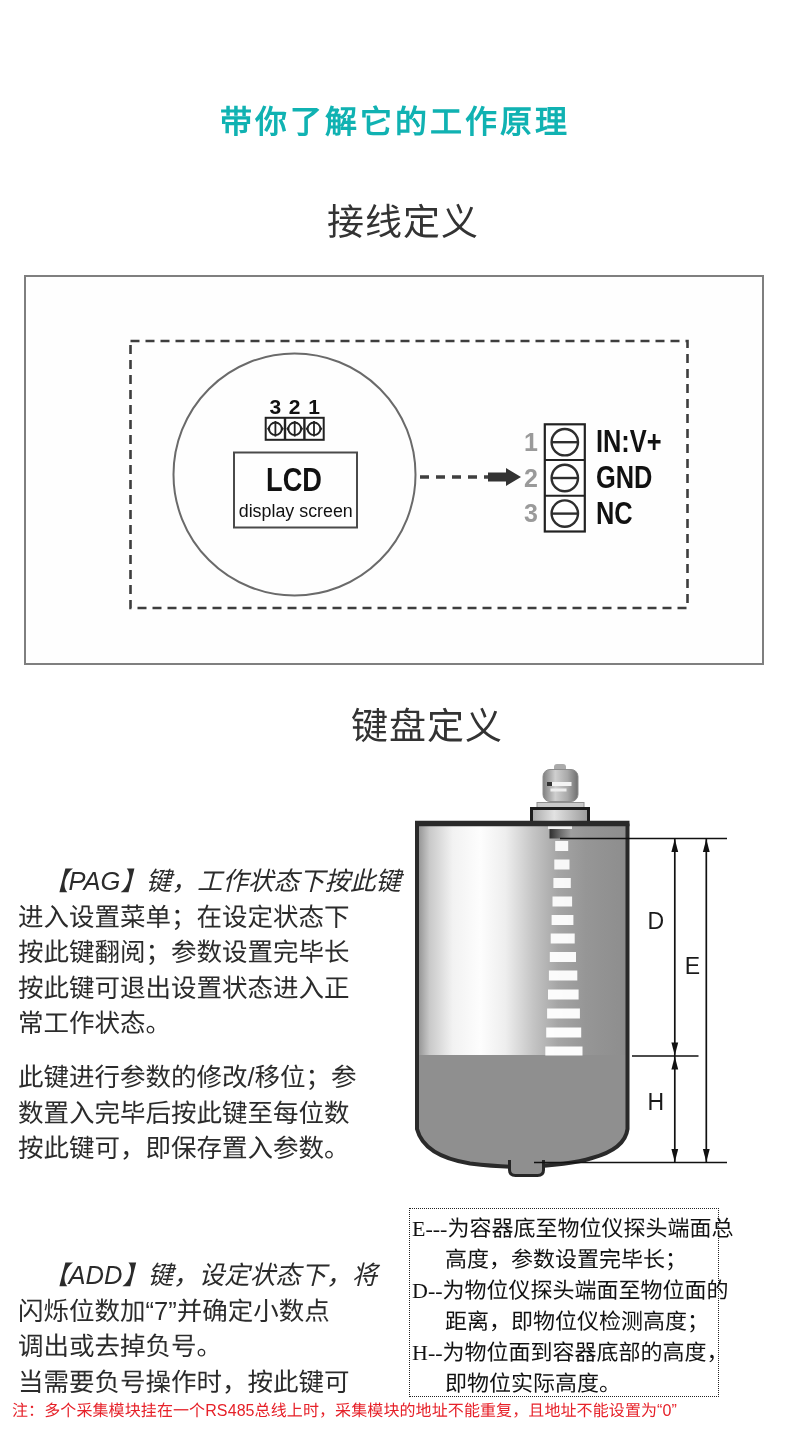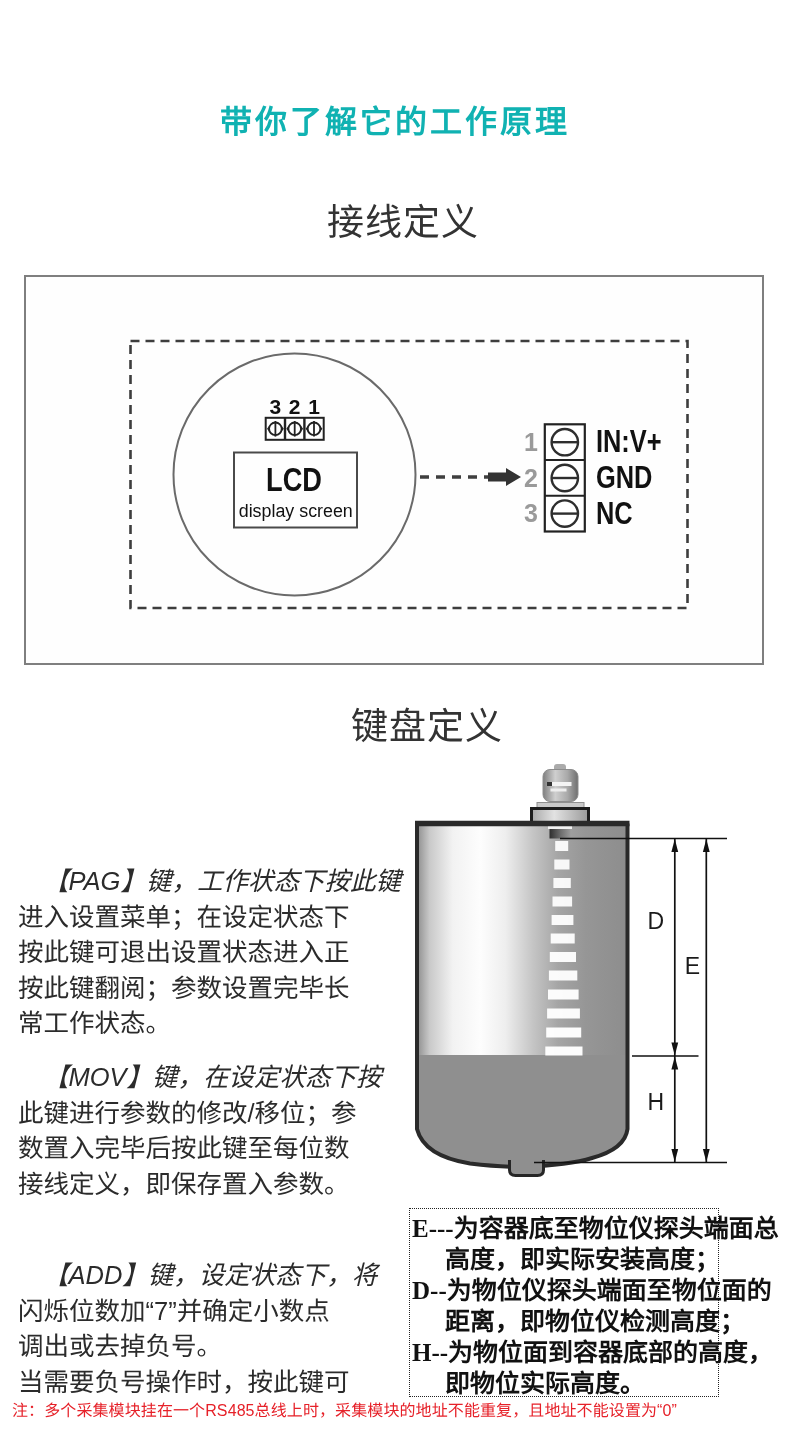--- a/index.html
+++ b/index.html
@@ -35,21 +35,21 @@
 
   #tank-svg{left:380px; top:758px;}
 
   #legend-box{
     left:409px; top:1208px; width:310px; height:189px;
     border:1.5px dotted #222222; box-sizing:border-box;
     padding-top:4px; padding-left:2px;
     font-family:"Liberation Serif",serif;
     color:#111111;
   }
-  .legend-line{font-size:25px; font-weight:700; line-height:31px; white-space:nowrap;}
+  .legend-line{font-size:22px; font-weight:400; line-height:31px; white-space:nowrap;}
   .legend-line.indent{padding-left:33px;}
 
   #footnote{
     left:12px; top:1398px; width:766px;
     font-size:16px; line-height:25px; color:#e62129; letter-spacing:0.1px; white-space:nowrap;
   }
 </style>
 </head>
 <body>
 
@@ -126,29 +126,28 @@
         </g>
       </g>
     </svg>
   </div>
 
   <div class="abs section-heading" id="keyboard-heading">键盘定义</div>
 
   <div class="abs key-para" id="para-pag">
     <div class="key-line indent">【PAG】键，工作状态下按此键</div>
     <div class="key-line">进入设置菜单；在设定状态下</div>
+    <div class="key-line">按此键翻阅；参数设置完毕长</div>
     <div class="key-line">按此键可退出设置状态进入正</div>
-    <div class="key-line">按此键翻阅；参数设置完毕长</div>
     <div class="key-line">常工作状态。</div>
   </div>
   <div class="abs key-para" id="para-mov">
-    <div class="key-line indent">【MOV】键，在设定状态下按</div>
     <div class="key-line">此键进行参数的修改/移位；参</div>
     <div class="key-line">数置入完毕后按此键至每位数</div>
-    <div class="key-line">接线定义，即保存置入参数。</div>
+    <div class="key-line">按此键可，即保存置入参数。</div>
   </div>
   <div class="abs key-para" id="para-add">
     <div class="key-line indent">【ADD】键，设定状态下，将</div>
     <div class="key-line">闪烁位数加“7”并确定小数点</div>
     <div class="key-line">调出或去掉负号。</div>
     <div class="key-line">当需要负号操作时，按此键可</div>
   </div>
 
   <svg class="abs" id="tank-svg" width="410" height="442" viewBox="0 0 410 442">
     <defs>
@@ -245,21 +244,21 @@
     </g>
     <g font-size="23" fill="#1a1a1a" text-anchor="end" font-family="'Liberation Sans',sans-serif">
       <text x="284" y="171">D</text>
       <text x="320" y="216">E</text>
       <text x="284" y="352">H</text>
     </g>
   </svg>
 
   <div class="abs" id="legend-box">
     <div class="legend-line">E---为容器底至物位仪探头端面总</div>
-    <div class="legend-line indent">高度，即实际安装高度；</div>
+    <div class="legend-line indent">高度，参数设置完毕长；</div>
     <div class="legend-line">D--为物位仪探头端面至物位面的</div>
     <div class="legend-line indent">距离，即物位仪检测高度；</div>
     <div class="legend-line">H--为物位面到容器底部的高度，</div>
     <div class="legend-line indent">即物位实际高度。</div>
   </div>
 
   <div class="abs" id="footnote">注：多个采集模块挂在一个RS485总线上时，采集模块的地址不能重复，且地址不能设置为“0”</div>
 
 </div>
 

